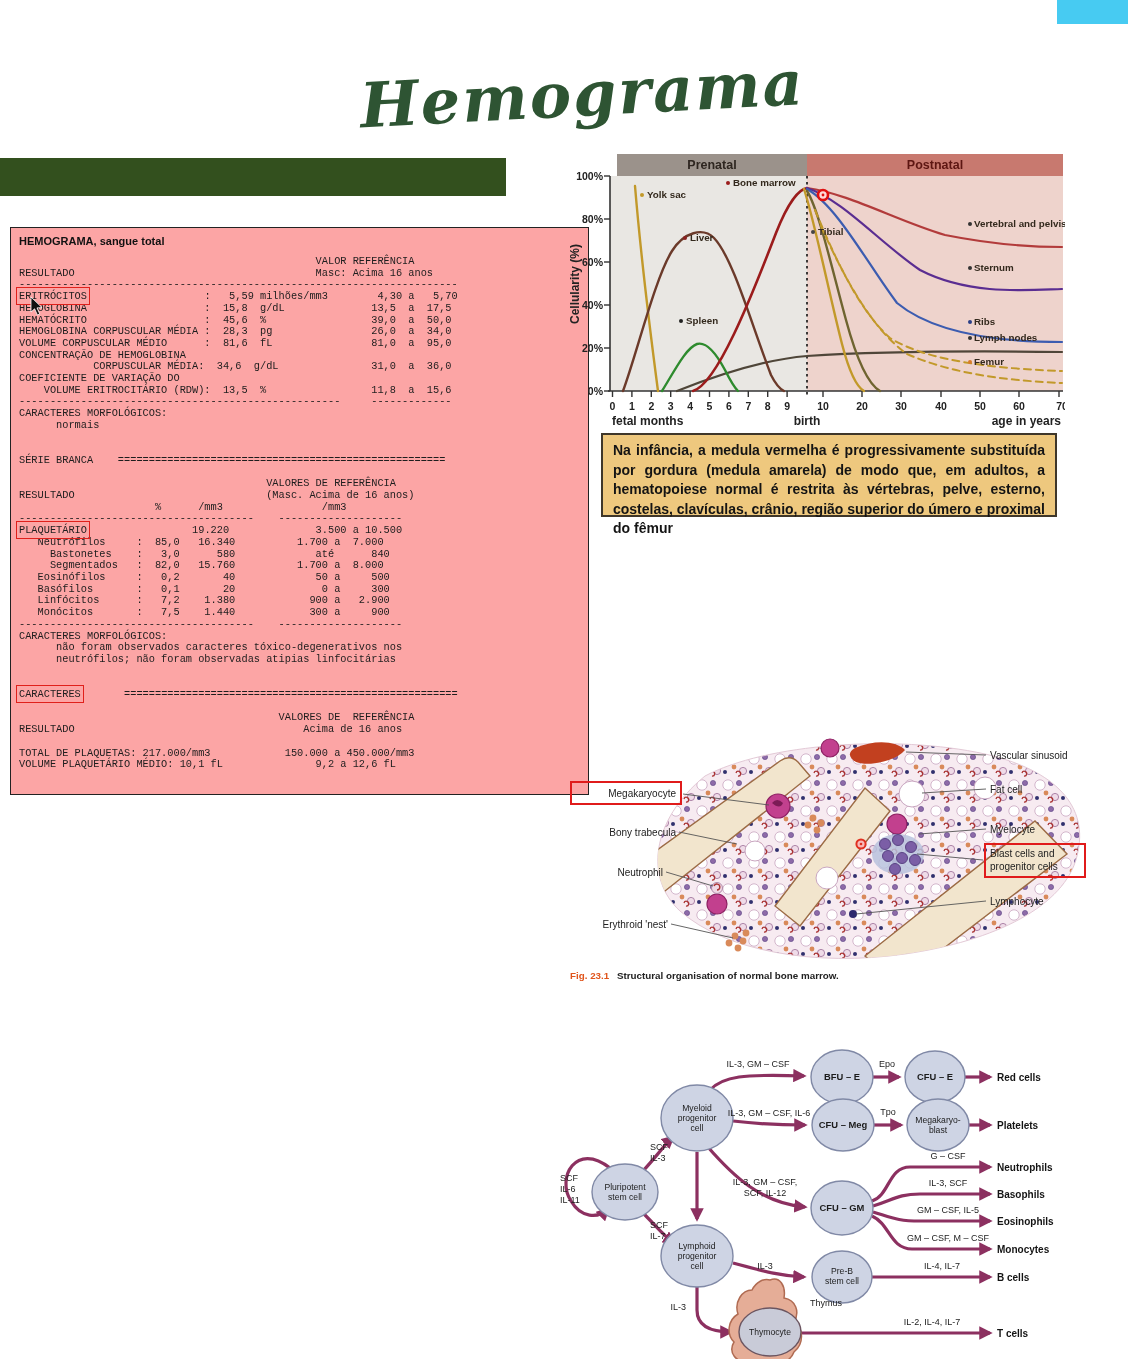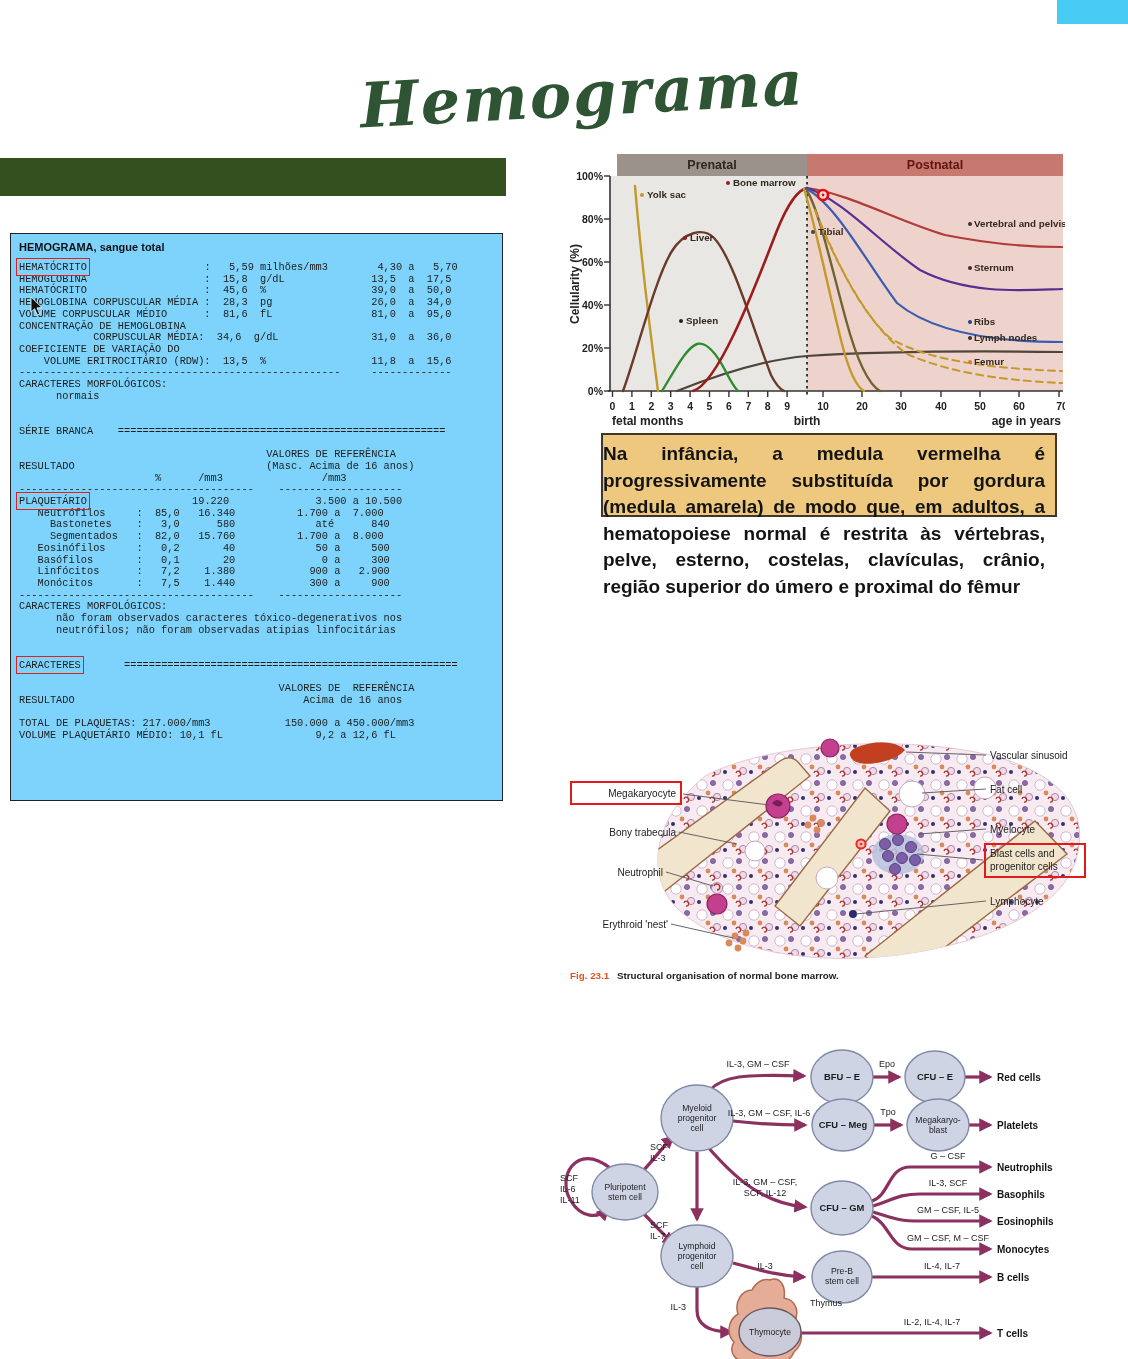--- a/index.html
+++ b/index.html
@@ -10,52 +10,55 @@
   
   #corner-rect{left:1057px;top:0;width:71px;height:24px;background:#47cbf2;}
   #green-bar{left:0;top:158px;width:506px;height:38px;background:#33501e;}
 
   
   #page-title{left:360px;top:60px;width:360px;text-align:center;
     font-family:"DejaVu Serif",serif;font-style:italic;font-weight:bold;
     font-size:62px;color:#2e5433;transform:rotate(-3deg);letter-spacing:2px;}
 
   
-  #report-box{left:10px;top:233px;width:493px;height:568px;background:#7dd3fc;
+  #report-box{left:10px;top:227px;width:579px;height:568px;background:#fca5a5;
     border:1.5px solid #222;box-sizing:border-box;padding:7px 6px 4px 8px;}
   #report-title{font-size:11px;font-weight:bold;color:#111;margin-bottom:9px;
     font-family:"Liberation Sans",sans-serif;}
   #report-pre{font-family:"Liberation Mono","DejaVu Sans Mono",monospace;
     font-size:10.3px;line-height:11.7px;color:#1d1d1d;white-space:pre;margin:0;}
   .redbox{outline:1.6px solid #e0201b;outline-offset:2px;}
   #cursor{left:30px;top:297px;width:13px;height:19px;}
 
   
   #cellularity-chart{left:565px;top:148px;}
   
   #infobox{left:601px;top:433px;width:456px;height:84px;box-sizing:border-box;
-    background:#eec87e;border:2px solid #3f372a;padding:6px 10px 6px 0;
-    font-size:19px;font-weight:bold;color:#141414;line-height:1.4;
+    background:#eec87e;border:2px solid #3f372a;padding:6px 10px 6px 10px;
+    font-size:14px;font-weight:bold;color:#141414;line-height:1.4;
     text-align:justify;}
 
   #marrow-fig{left:565px;top:726px;}
   #lineage-fig{left:558px;top:1038px;}
 
   svg text{font-family:"Liberation Sans",sans-serif;}
 </style>
 </head>
 <body>
 
 <div class="abs" id="corner-rect"></div>
 <div class="abs" id="page-title">Hemograma</div>
 <div class="abs" id="green-bar"></div>
 
 <div class="abs" id="report-box">
   <div id="report-title">HEMOGRAMA, sangue total</div>
-  <pre id="report-pre"><span class="redbox">HEMATÓCRITO</span><span>                   :   5,59 milhões/mm3        4,30 a   5,70
+  <pre id="report-pre"><span>                                                VALOR REFERÊNCIA
+RESULTADO                                       Masc: Acima 16 anos
+-----------------------------------------------------------------------
+</span><span class="redbox">ERITRÓCITOS</span><span>                   :   5,59 milhões/mm3        4,30 a   5,70
 HEMOGLOBINA                   :  15,8  g/dL              13,5  a  17,5
 HEMATÓCRITO                   :  45,6  %                 39,0  a  50,0
 HEMOGLOBINA CORPUSCULAR MÉDIA :  28,3  pg                26,0  a  34,0
 VOLUME CORPUSCULAR MÉDIO      :  81,6  fL                81,0  a  95,0
 CONCENTRAÇÃO DE HEMOGLOBINA
             CORPUSCULAR MÉDIA:  34,6  g/dL               31,0  a  36,0
 COEFICIENTE DE VARIAÇÃO DO
     VOLUME ERITROCITÁRIO (RDW):  13,5  %                 11,8  a  15,6
 ----------------------------------------------------     -------------
 CARACTERES MORFOLÓGICOS:

